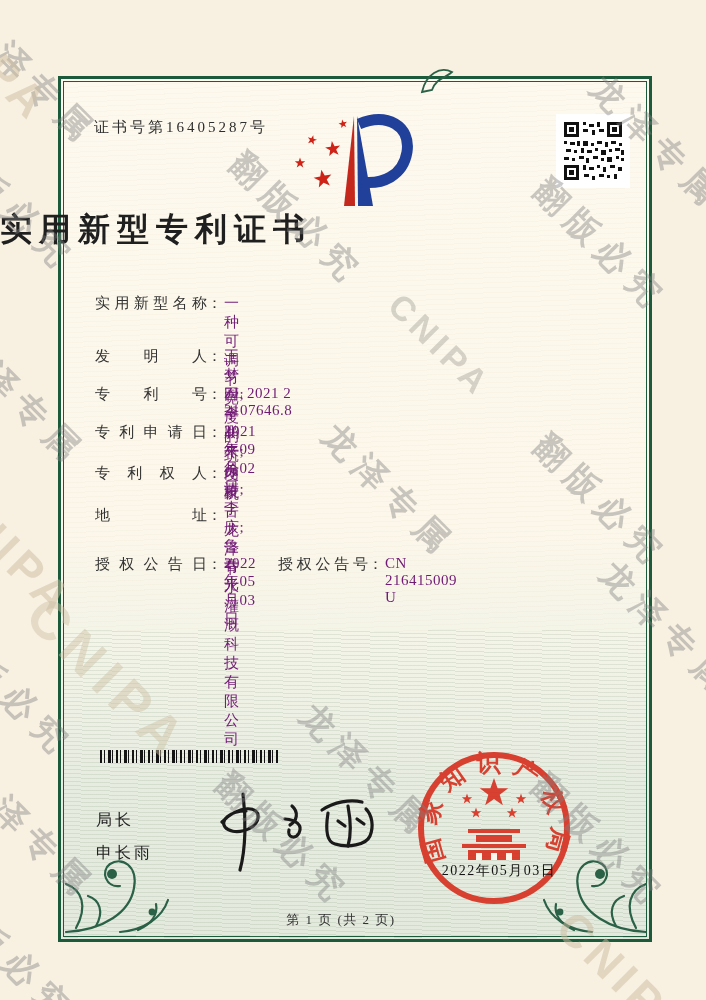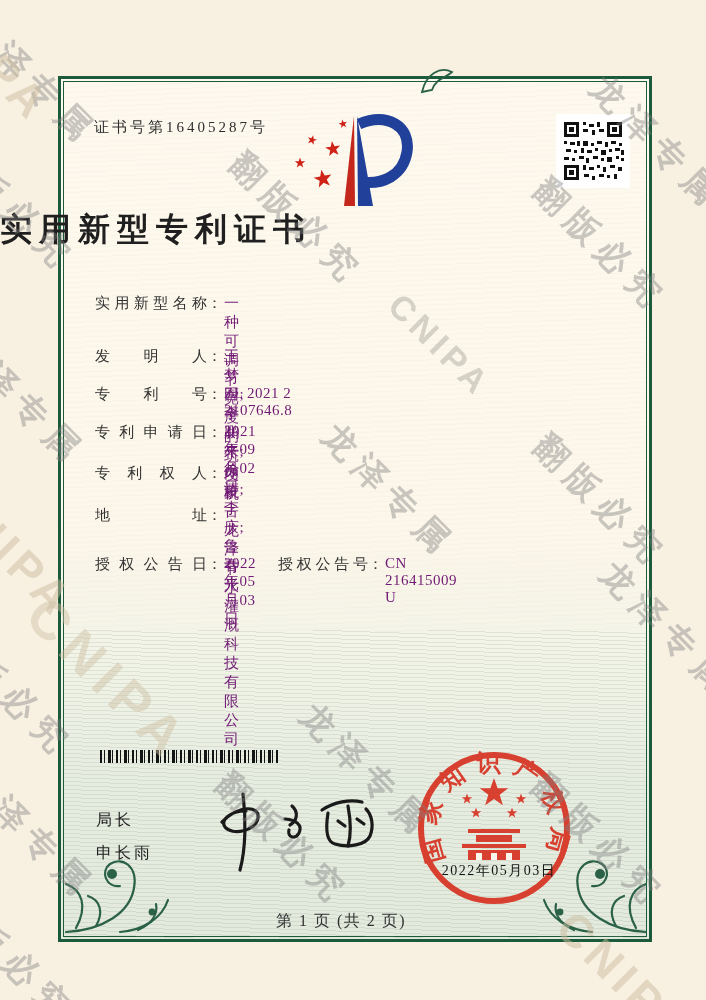--- a/index.html
+++ b/index.html
@@ -32,21 +32,21 @@
   .barcode{position:absolute;left:100px;top:750px;width:178px;height:13px;z-index:3;
            background:repeating-linear-gradient(90deg,#141414 0 2px,rgba(0,0,0,0) 2px 4px,#141414 4px 5px,
            rgba(0,0,0,0) 5px 8px,#141414 8px 11px,rgba(0,0,0,0) 11px 12px,#141414 12px 13px,rgba(0,0,0,0) 13px 16px);}
   .signer{position:absolute;left:96px;top:803px;z-index:3;font-family:"Liberation Sans",sans-serif;
           font-size:16px;color:#222;letter-spacing:3px;line-height:33px;}
   .sig-svg{position:absolute;left:206px;top:778px;z-index:3;}
   .seal-svg{position:absolute;left:403px;top:737px;z-index:2;opacity:.92;}
   .seal-date{position:absolute;left:436px;top:862px;width:126px;z-index:4;text-align:center;
              font-size:14px;color:#141414;letter-spacing:1.5px;}
   .page-num{position:absolute;left:0;right:24px;top:911px;z-index:3;text-align:center;
-            font-size:16px;letter-spacing:1.5px;color:#333;}
+            font-size:13px;letter-spacing:1.5px;color:#333;}
   .foot-note{position:absolute;left:0;right:24px;top:951px;z-index:3;text-align:center;
              font-size:13.5px;letter-spacing:2px;color:#2e2e2e;}
   
   .logo{position:absolute;left:283px;top:112px;z-index:3;}
   .qr{position:absolute;left:556px;top:114px;width:74px;height:74px;background:#fff;z-index:3;}
   .corner{position:absolute;z-index:2;}
   .corner.bl{left:60px;top:800px;}
   .corner.br{left:534px;top:800px;transform:scaleX(-1);}
   .corner.tp{left:420px;top:62px;}
   

